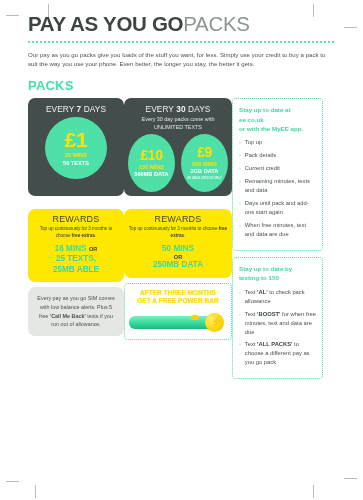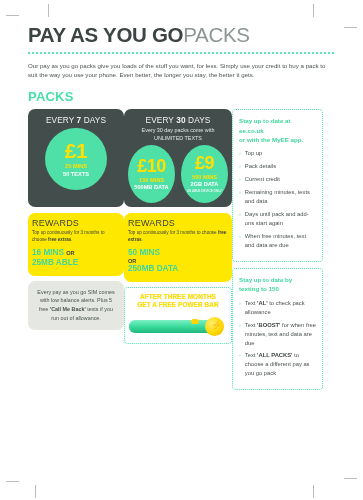--- a/index.html
+++ b/index.html
@@ -21,21 +21,21 @@
     position: absolute;
     background: #b9bebd;
   }
   .cm-h { width: 13px; height: 1px; }
   .cm-v { width: 1px; height: 13px; }
 
   
   .page {
     position: absolute;
     left: 28px;
-    top: 25px;
+    top: 14px;
     width: 307px;
   }
 
   
   .title {
     font-size: 20.5px;
     letter-spacing: -0.3px;
     line-height: 1;
     margin: 0 0 6px 0;
     white-space: nowrap;
@@ -111,21 +111,21 @@
     border-radius: 50%;
     background: #4fe0a8;
     display: flex;
     flex-direction: column;
     align-items: center;
     justify-content: center;
     box-sizing: border-box;
   }
   .circle.solo { width: 62px; height: 62px; }
   .price {
-    font-size: 18px;
+    font-size: 14px;
     font-weight: bold;
     color: #ffe000;
     line-height: 1;
     letter-spacing: -0.5px;
   }
   .circle.solo .price { font-size: 21px; }
   .allowance {
     font-size: 5.6px;
     font-weight: bold;
     color: #ffffff;
@@ -138,22 +138,23 @@
     font-size: 3.1px;
     color: #dff7ec;
     line-height: 1.2;
     margin-top: 1px;
   }
 
   
   .rewards {
     background: #ffe800;
     border-radius: 7px;
+    text-align: center;
     padding: 5px 4px 7px;
-    margin-top: 6px;
+    margin-top: 13px;
     box-sizing: border-box;
   }
   .rewards-title {
     font-size: 9px;
     color: #3c4543;
     letter-spacing: 0.2px;
     margin-bottom: 2px;
   }
   .rewards-desc {
     font-size: 4.6px;
@@ -320,20 +321,21 @@
 
       <div class="rewards">
         <div class="rewards-title">REWARDS</div>
         <div class="rewards-desc">
           <span>Top up continuously for 3 months to choose </span><b>free extras</b><span>.</span>
         </div>
         <div class="reward-item">
           <span>16 MINS</span>
           <span class="inline-or">OR</span>
         </div>
+        <div class="reward-item">25 TEXTS,</div>
         <div class="reward-item">25MB ABLE</div>
       </div>
 
       <div class="note">
         <span>Every pay as you go SIM comes with low balance alerts. Plus 5 free </span><b>'Call Me Back'</b><span> texts if you run out of allowance.</span>
       </div>
 
     </div>
 
     <div class="col-mid">

